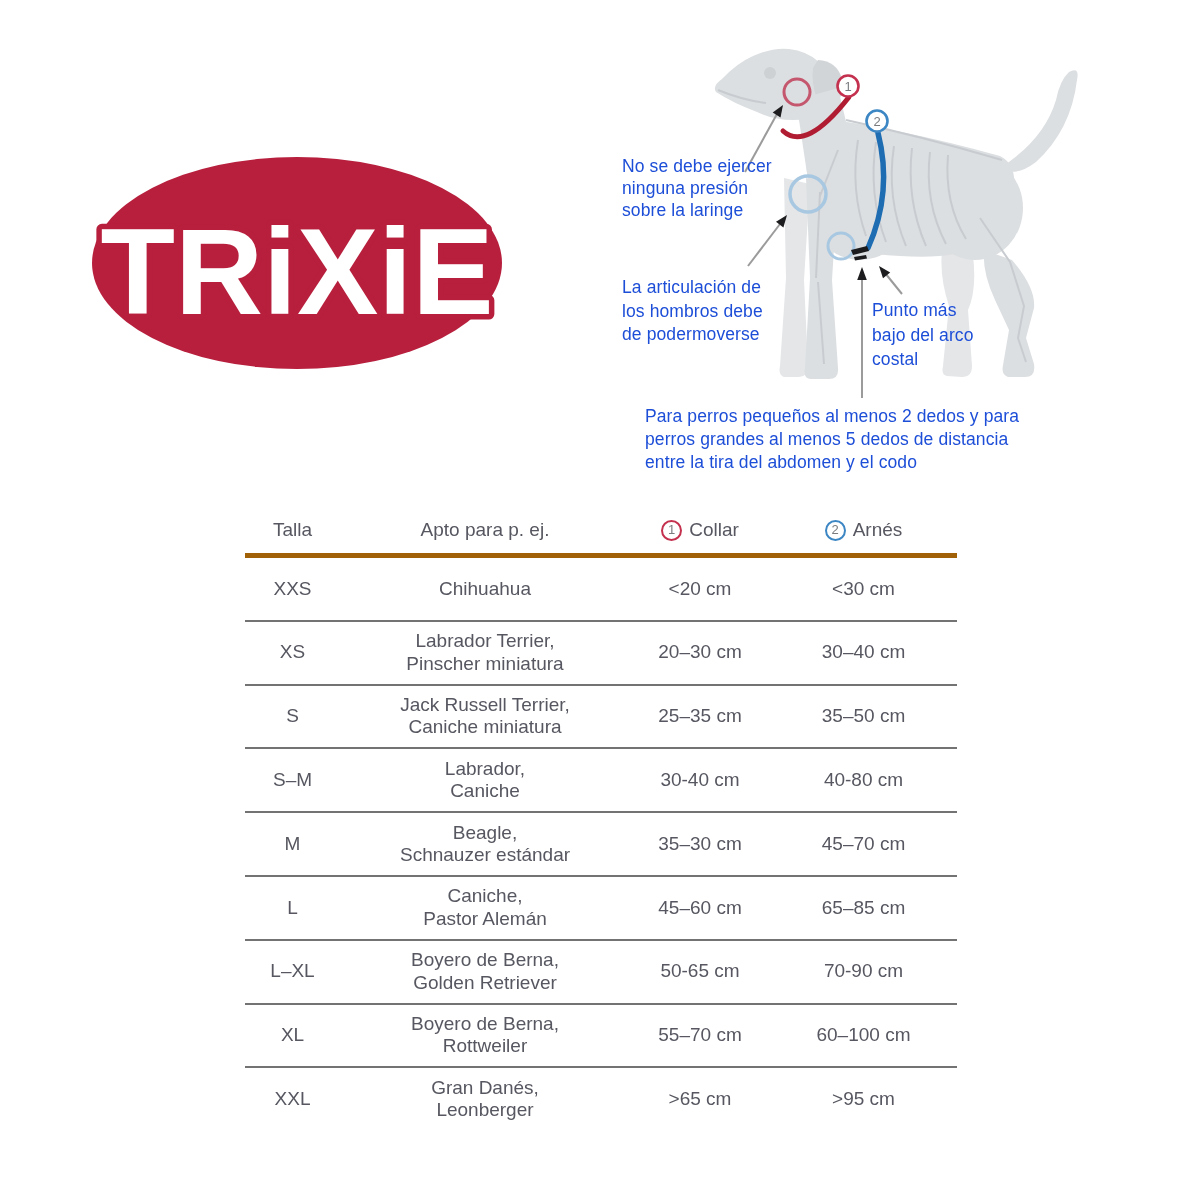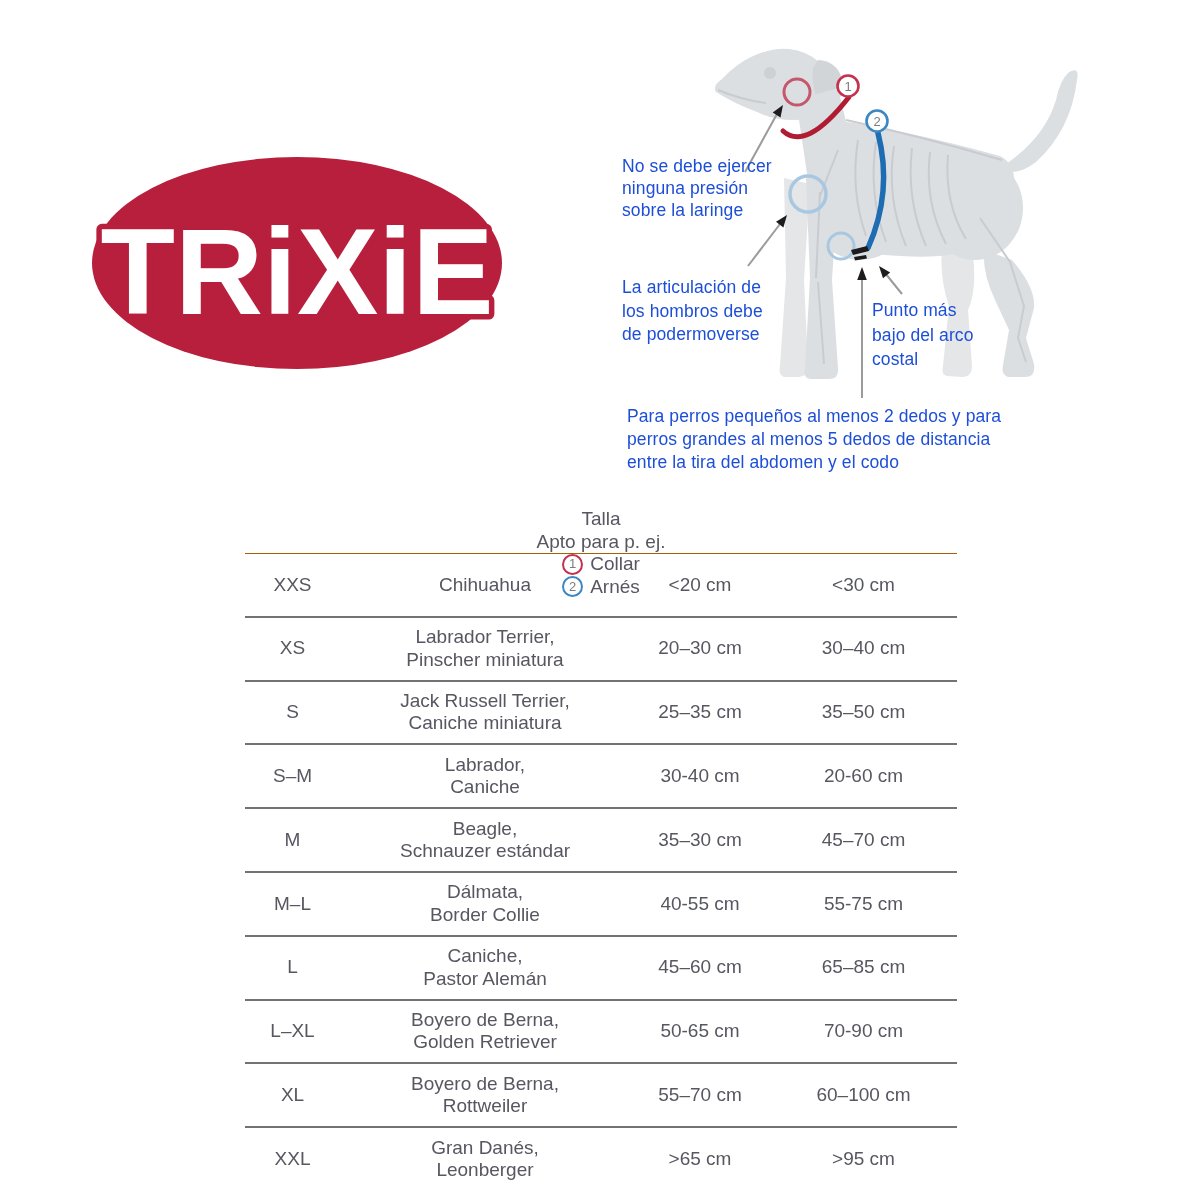--- a/index.html
+++ b/index.html
@@ -7,26 +7,26 @@
     position:relative;width:1200px;height:1200px;background:#ffffff;
     font-family:"Liberation Sans",sans-serif;overflow:hidden;color:#58595d;
   }
   
   .logo{position:absolute;left:86px;top:148px;width:430px;height:230px;}
   
   .note{position:absolute;color:#1d4ed8;font-size:17.5px;line-height:22px;letter-spacing:.1px;}
   .note-laringe{left:622px;top:155px;}
   .note-hombros{left:622px;top:276px;line-height:23.5px;}
   .note-arco{left:872px;top:298px;line-height:24.5px;}
-  .note-dedos{left:627px;top:405px;line-height:23px;}
+  .note-dedos{left:645px;top:405px;line-height:23px;}
   .diagram-svg{position:absolute;left:600px;top:20px;width:600px;height:470px;}
   
   .size-table{position:absolute;left:245px;top:508px;width:712px;}
   .trow{display:flex;align-items:center;}
-  .thead{height:45px;border-bottom:1px solid #a16207;flex-direction:column;}
+  .thead{height:45px;border-bottom:5px solid #a16207;}
   .trow.body-row{height:61.8px;border-bottom:2px solid #737373;}
   .trow.body-row:last-child{border-bottom:none;}
   .cell{display:flex;flex-direction:column;align-items:center;justify-content:center;
         text-align:center;font-size:19px;line-height:22.5px;color:#565760;}
   .c-talla{width:95px;}
   .c-apto{width:290px;}
   .c-collar{width:140px;}
   .c-arnes{width:187px;}
   .hcell{flex-direction:row;gap:7px;font-size:19px;color:#565760;}
   .numcircle{display:inline-flex;align-items:center;justify-content:center;
@@ -185,42 +185,33 @@
       <div class="cell c-arnes">35–50 cm</div>
     </div>
 
     <div class="trow body-row">
       <div class="cell c-talla">S–M</div>
       <div class="cell c-apto">
             <div>Labrador,</div>
             <div>Caniche</div>
           </div>
       <div class="cell c-collar">30-40 cm</div>
-      <div class="cell c-arnes">20-60 cm</div>
+      <div class="cell c-arnes">40-80 cm</div>
     </div>
 
     <div class="trow body-row">
       <div class="cell c-talla">M</div>
       <div class="cell c-apto">
             <div>Beagle,</div>
             <div>Schnauzer estándar</div>
           </div>
       <div class="cell c-collar">35–30 cm</div>
       <div class="cell c-arnes">45–70 cm</div>
     </div>
 
-    <div class="trow body-row">
-      <div class="cell c-talla">M–L</div>
-      <div class="cell c-apto">
-            <div>Dálmata,</div>
-            <div>Border Collie</div>
-          </div>
-      <div class="cell c-collar">40-55 cm</div>
-      <div class="cell c-arnes">55-75 cm</div>
-    </div>
 
     <div class="trow body-row">
       <div class="cell c-talla">L</div>
       <div class="cell c-apto">
             <div>Caniche,</div>
             <div>Pastor Alemán</div>
           </div>
       <div class="cell c-collar">45–60 cm</div>
       <div class="cell c-arnes">65–85 cm</div>
     </div>

